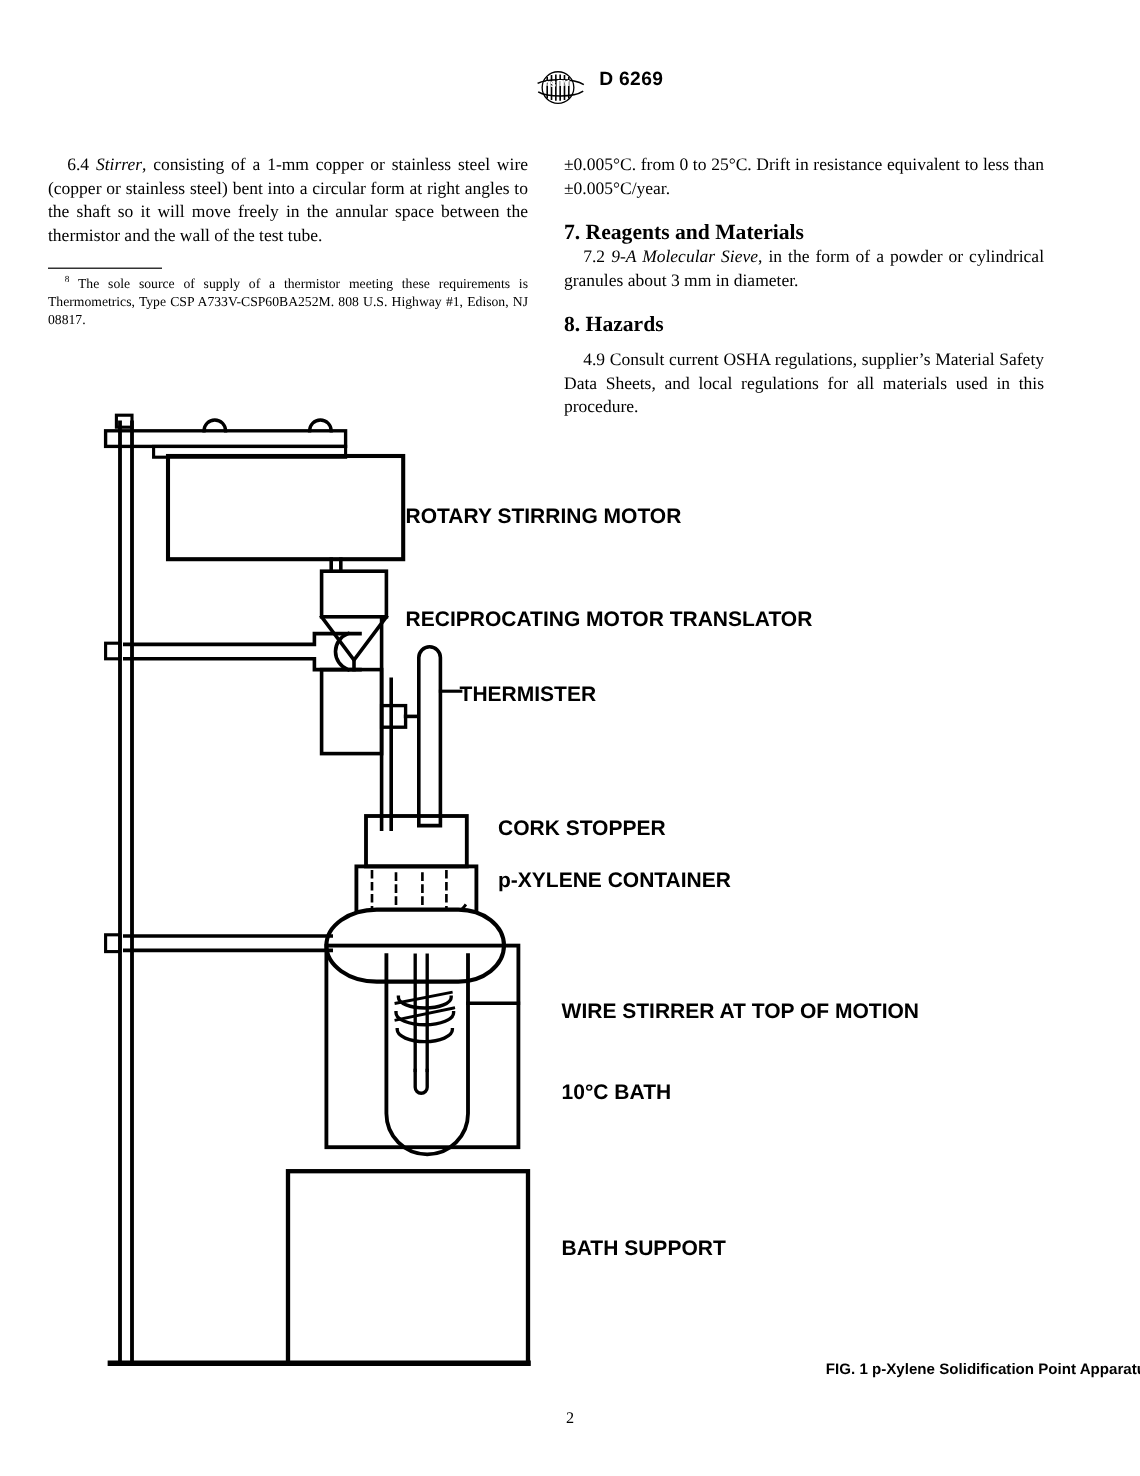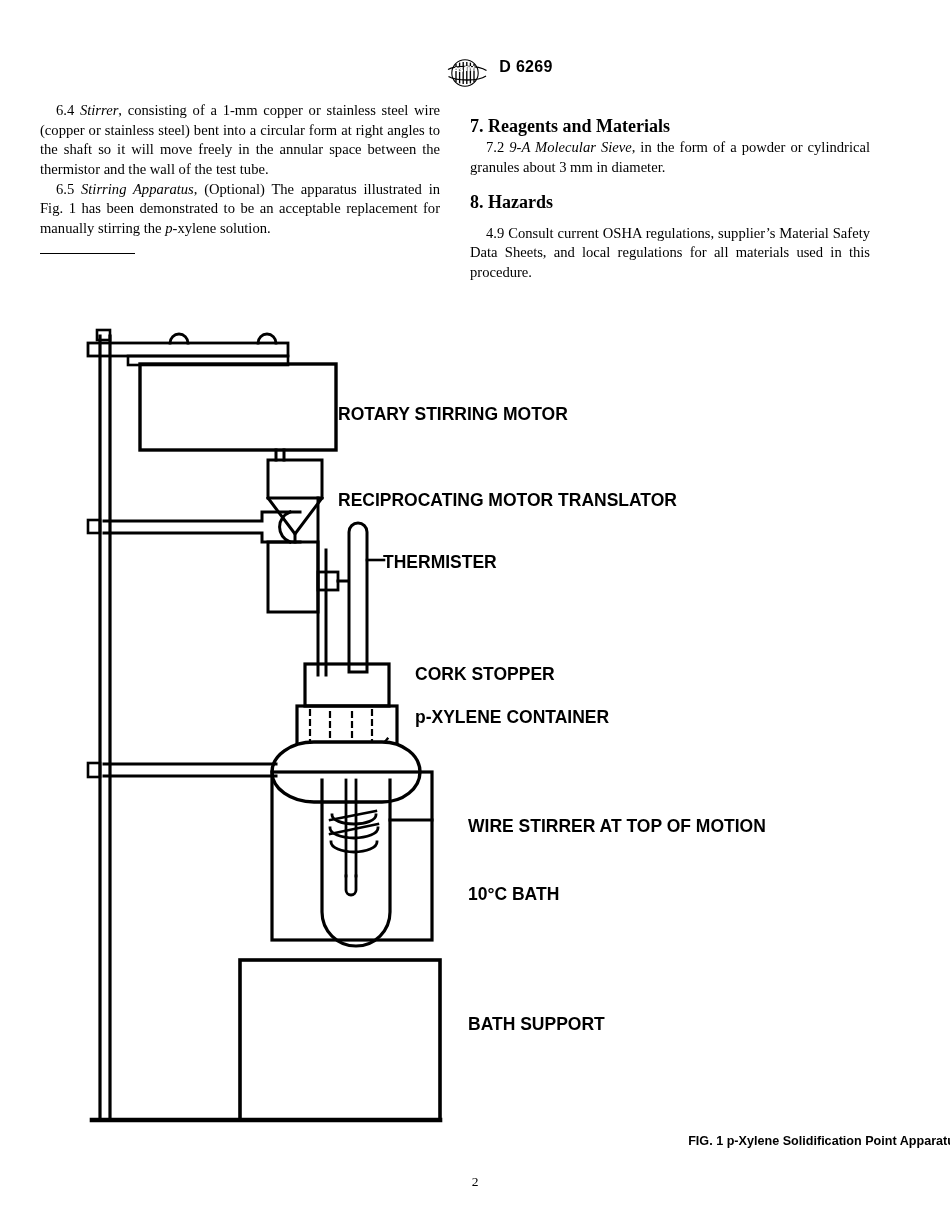--- a/index.html
+++ b/index.html
@@ -43,20 +43,21 @@
   .columns {
     position: absolute;
     top: 101px;
     left: 40px;
     width: 870px;
     display: flex;
     gap: 30px;
   }
   .col {
     width: 400px;
+    margin-top: 28px;
   }
   p {
     margin: 0;
     font-size: 14.6px;
     line-height: 1.345;
     text-align: justify;
     text-justify: inter-word;
     hyphens: manual;
   }
   p.indent {
@@ -89,21 +90,21 @@
     font-size: 11.4px;
     line-height: 1.32;
     text-align: justify;
     margin: 0;
   }
   .footnote .fn-indent { padding-left: 14px; }
 
   
   .figure-wrap {
     position: absolute;
-    top: 320px;
+    top: 336px;
     left: 0;
     width: 901px;
     height: 830px;
   }
   .figure-svg { display: block; }
   .fig-caption {
     position: absolute;
     top: 1134px;
     left: 0;
     width: 950px;
@@ -161,32 +162,33 @@
 
 <div class="columns">
 
   <div class="col">
 
     <p class="indent">
       <span>6.4</span>
       <em>Stirrer</em><span>, consisting of a 1-mm copper or stainless steel wire (copper or stainless steel) bent into a circular form at right angles to the shaft so it will move freely in the annular space between the thermistor and the wall of the test tube.</span>
     </p>
 
-    <p class="indent">
-      <span>6.5</span>
-      <em>Stirring Apparatus</em><span>, (Optional) The apparatus illustrated in Fig. 1 has been demonstrated to be an acceptable replacement for manually stirring the </span><em>p</em><span>-xylene solution.</span>
+
+
+    <div class="footnote-rule"></div>
+
+    <p class="footnote">
+      <span class="fn-indent"></span><sup>8</sup>
+      <span>The sole source of supply of a thermistor meeting these requirements is Thermometrics, Type CSP A733V-CSP60BA252M. 808 U.S. Highway #1, Edison, NJ 08817.</span>
     </p>
-
-
-    <div class="footnote-rule"></div>
-
   </div>
 
   <div class="col">
 
+    <p>±0.005°C. from 0 to 25°C. Drift in resistance equivalent to less than ±0.005°C/year.</p>
 
     <p class="sec-head gap-before">7.  Reagents and Materials</p>
 
 
     <p class="indent">
       <span>7.2</span>
       <em>9-A Molecular Sieve</em><span>, in the form of a powder or cylindrical granules about 3 mm in diameter.</span>
     </p>
 
     <p class="sec-head gap-before">8.  Hazards</p>

